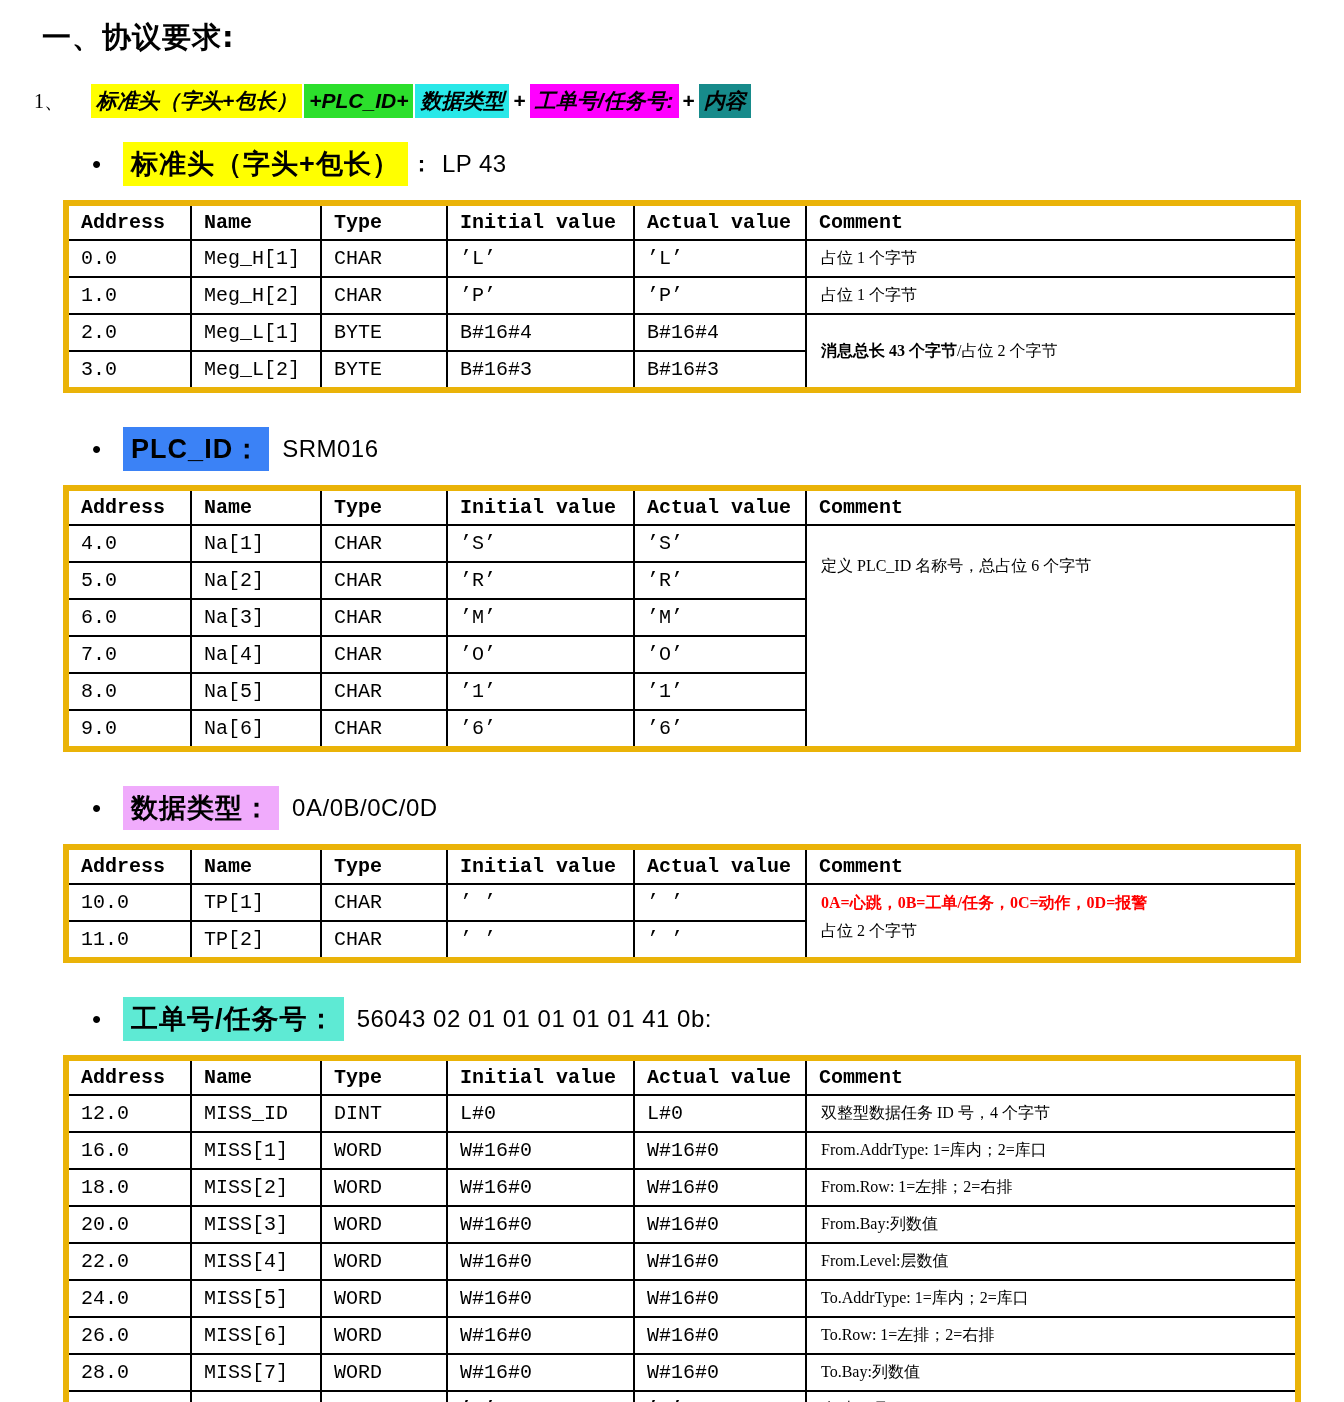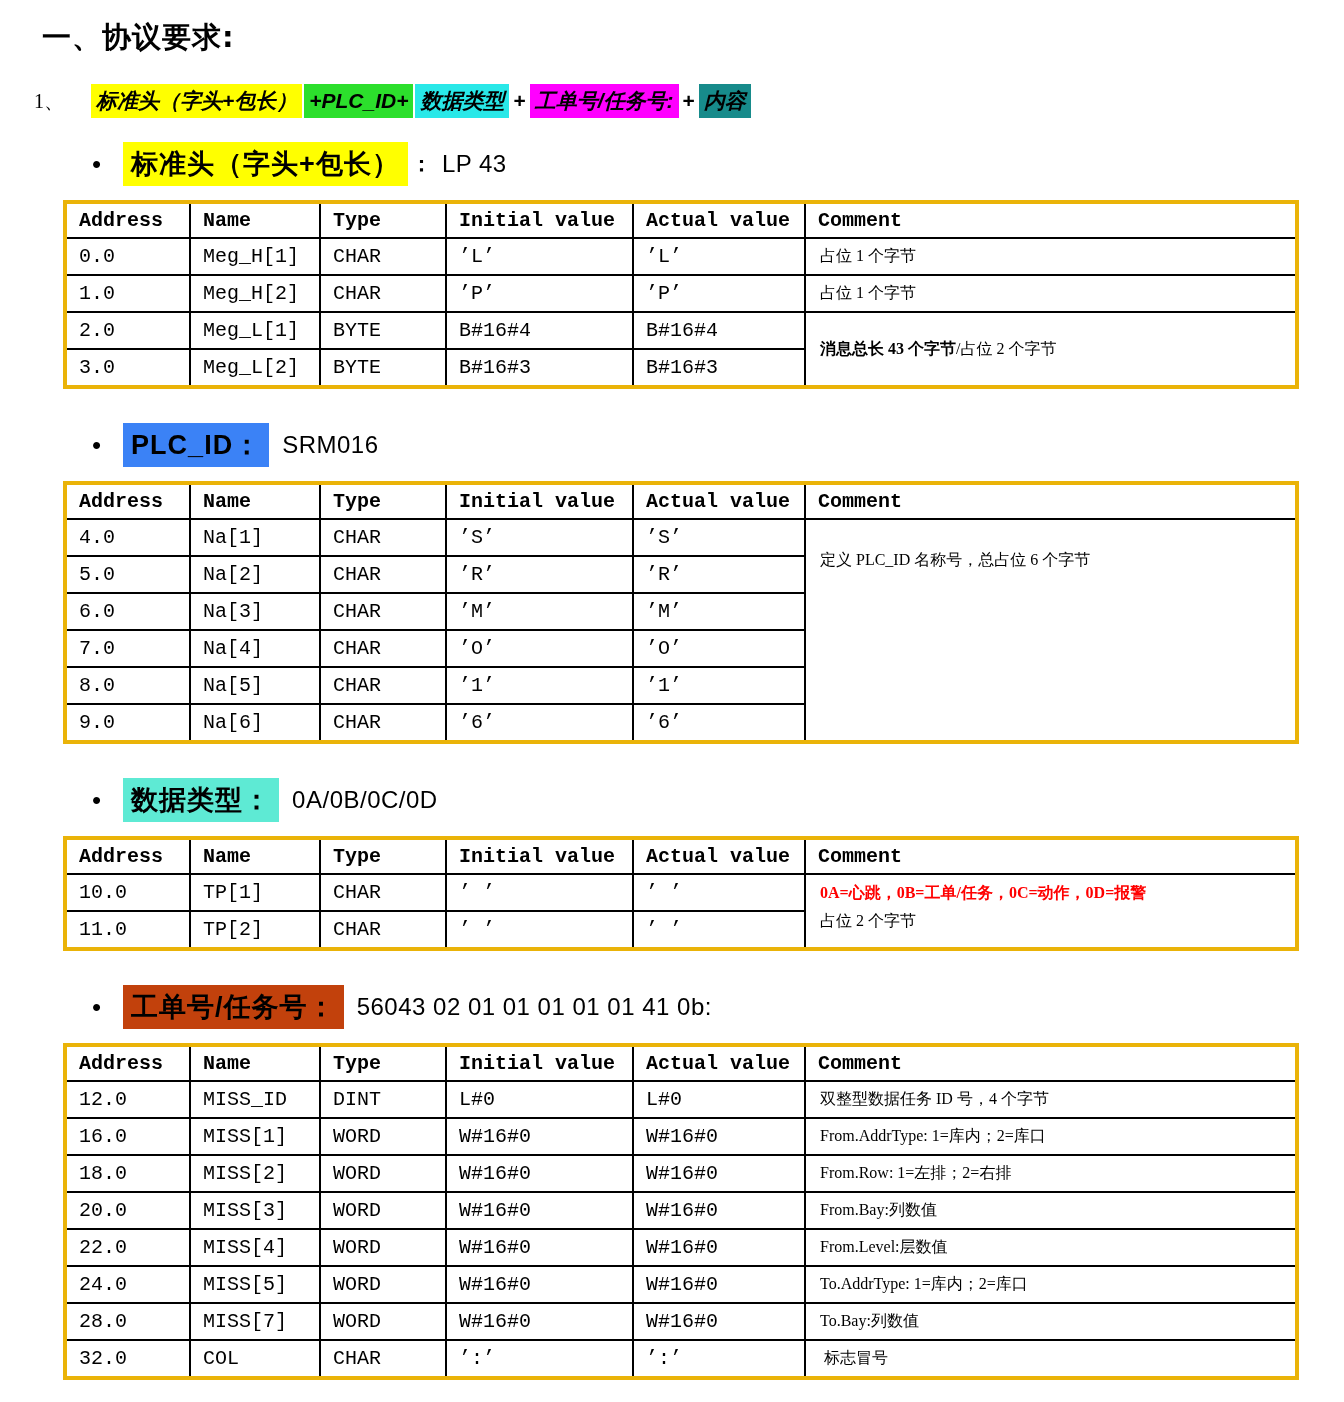--- a/index.html
+++ b/index.html
@@ -21,21 +21,21 @@
   .section.first {margin-top:24px;}
   .bullet-line {padding-left:58px; display:flex; align-items:center;}
   .bullet-dot {font-size:26px; margin-right:22px; line-height:1;}
   .bullet-label {font-size:27px; font-weight:bold; padding:5px 8px;
                  letter-spacing:1px; line-height:34px;}
   .bullet-sep {font-size:21px; font-weight:bold; margin:0 2px 0 3px;}
   .bullet-value {font-size:24px; font-weight:normal; margin-left:8px;
                  letter-spacing:0.5px;}
 
   table.data-table {border-collapse:collapse; table-layout:fixed;
-                    width:1232px; margin:14px 12px 0 29px; border:4px solid #eab308;}
+                    width:1232px; margin:14px 12px 0 29px; border:6px solid #eab308;}
   .data-table th, .data-table td {border:2px solid #000; text-align:left;
       vertical-align:middle; padding:0 4px 0 12px; overflow:hidden;}
   .data-table th {height:33px; font-size:20px; font-weight:bold; white-space:nowrap;
       font-family:"Liberation Mono","DejaVu Sans Mono",monospace;}
   .data-table td {height:35px; font-size:20px; white-space:nowrap;
       font-family:"Liberation Mono","DejaVu Sans Mono",monospace;}
   .data-table td.comment {font-family:"Liberation Serif","DejaVu Serif",serif;
       font-size:16px; padding-left:14px; white-space:pre;}
   .comment .c-line {line-height:28px;}
 </style>
@@ -183,21 +183,21 @@
             <td>’6’</td>
             <td>’6’</td>
           </tr>
         </tbody>
       </table>
   </div>
 
   <div class="section">
     <div class="bullet-line">
       <span class="bullet-dot">•</span>
-      <span class="bullet-label" style="background-color: #5eead4;">数据类型：</span>
+      <span class="bullet-label" style="background-color: #f0abfc;">数据类型：</span>
       <span class="bullet-sep"></span>
       <span class="bullet-value">0A/0B/0C/0D</span>
     </div>
     <table class="data-table" data-table="2">
         <colgroup>
           <col style="width: 125px;">
           <col style="width: 130px;">
           <col style="width: 126px;">
           <col style="width: 187px;">
           <col style="width: 172px;">
@@ -229,21 +229,21 @@
             <td>’ ’</td>
             <td>’ ’</td>
           </tr>
         </tbody>
       </table>
   </div>
 
   <div class="section">
     <div class="bullet-line">
       <span class="bullet-dot">•</span>
-      <span class="bullet-label" style="background-color: #c2410c;">工单号/任务号：</span>
+      <span class="bullet-label" style="background-color: #5eead4;">工单号/任务号：</span>
       <span class="bullet-sep"></span>
       <span class="bullet-value">56043 02 01 01 01 01 01 41 0b:</span>
     </div>
     <table class="data-table" data-table="3">
         <colgroup>
           <col style="width: 125px;">
           <col style="width: 130px;">
           <col style="width: 126px;">
           <col style="width: 187px;">
           <col style="width: 172px;">
@@ -302,20 +302,28 @@
           </tr>
           <tr>
             <td>24.0</td>
             <td>MISS[5]</td>
             <td>WORD</td>
             <td>W#16#0</td>
             <td>W#16#0</td>
             <td class="comment"><span>To.AddrType: 1=库内；2=库口</span></td>
           </tr>
           <tr>
+            <td>26.0</td>
+            <td>MISS[6]</td>
+            <td>WORD</td>
+            <td>W#16#0</td>
+            <td>W#16#0</td>
+            <td class="comment"><span>To.Row: 1=左排；2=右排</span></td>
+          </tr>
+          <tr>
             <td>28.0</td>
             <td>MISS[7]</td>
             <td>WORD</td>
             <td>W#16#0</td>
             <td>W#16#0</td>
             <td class="comment"><span>To.Bay:列数值</span></td>
           </tr>
           <tr>
             <td>32.0</td>
             <td>COL</td>

